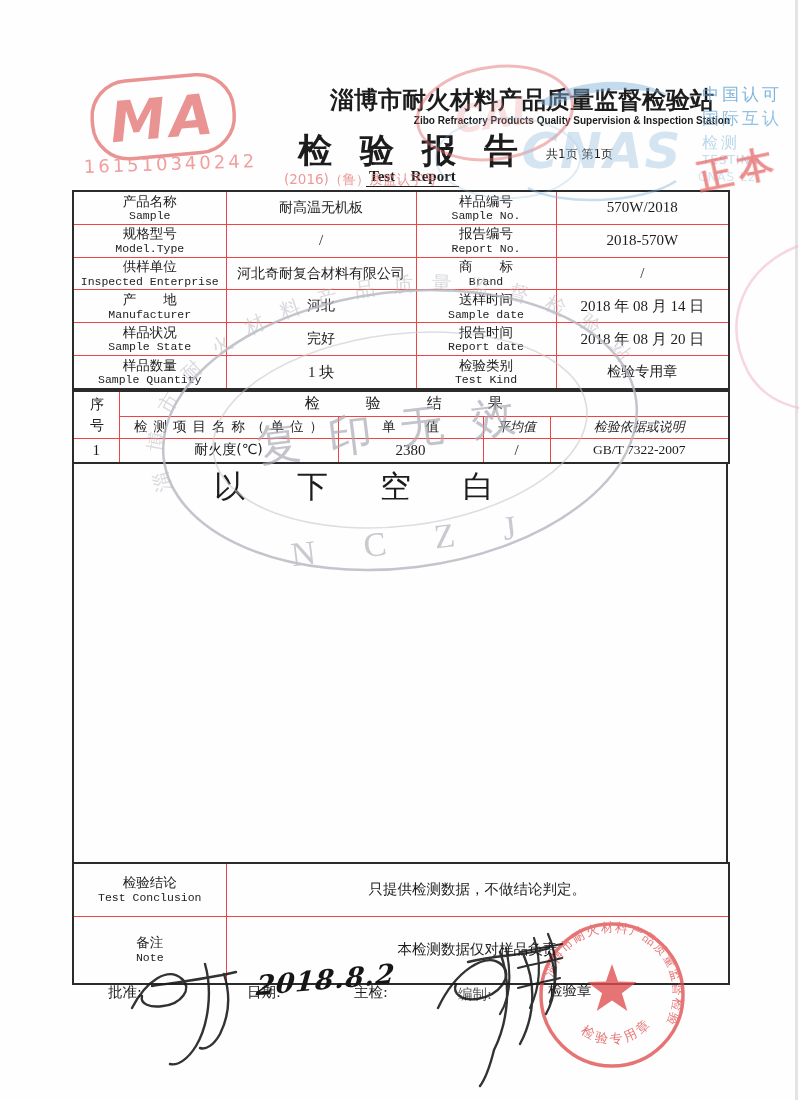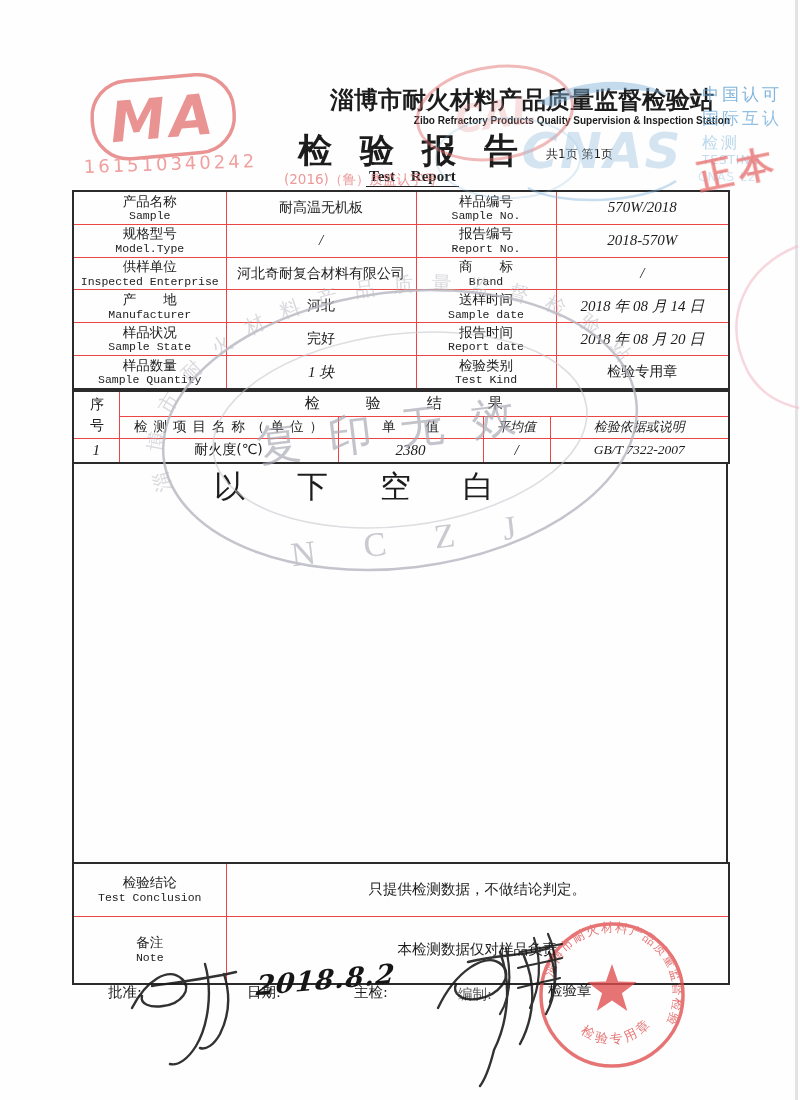--- a/index.html
+++ b/index.html
@@ -13,21 +13,21 @@
   .report-title{left:298px;top:128px;font-size:34px;font-weight:bold;letter-spacing:28px;white-space:nowrap;}
   .page-info{left:546px;top:146px;font-size:12px;white-space:nowrap;}
   .report-sub{left:366px;top:168px;font-family:"Liberation Serif",serif;font-weight:bold;font-size:15px;
               border-bottom:1.5px solid #222;padding:0 3px 1px 3px;word-spacing:12px;white-space:nowrap;}
   
   table{border-collapse:collapse;table-layout:fixed;border:2px solid #2b2b2b;}
   td{border:1px solid #ef4444;padding:0;text-align:center;vertical-align:middle;overflow:hidden;}
   .info-table{left:72px;top:190px;width:656px;height:200px;}
   .lab-cn{display:block;font-size:13.5px;line-height:1.15;}
   .lab-en{display:block;font-family:"Liberation Mono",monospace;font-size:11.5px;line-height:1.15;color:#222;}
-  .val{font-family:"Liberation Serif",serif;font-size:15px;font-style:italic;}
+  .val{font-family:"Liberation Serif",serif;font-size:15px;}
   .val-cn{font-size:14px;}
   .results-table{left:72px;top:390px;width:656px;height:72px;}
   .seq-cell span{display:inline-block;width:1.1em;word-break:break-all;font-size:14px;line-height:1.5;text-align:right;}
   .res-header{font-size:15px;font-weight:normal;}
   .flexc{display:flex;align-items:center;justify-content:center;}
   .ls-comp{letter-spacing:46px;padding-left:46px;}
   .item-head{font-size:13.5px;letter-spacing:6px;padding-left:6px;}
   .single-head{font-size:13.5px;letter-spacing:30px;padding-left:30px;}
   .small-head{font-size:13px;font-style:italic;}
   .blank-area{left:72px;top:462px;width:652px;height:400px;border-left:2px solid #2b2b2b;border-right:2px solid #2b2b2b;}

